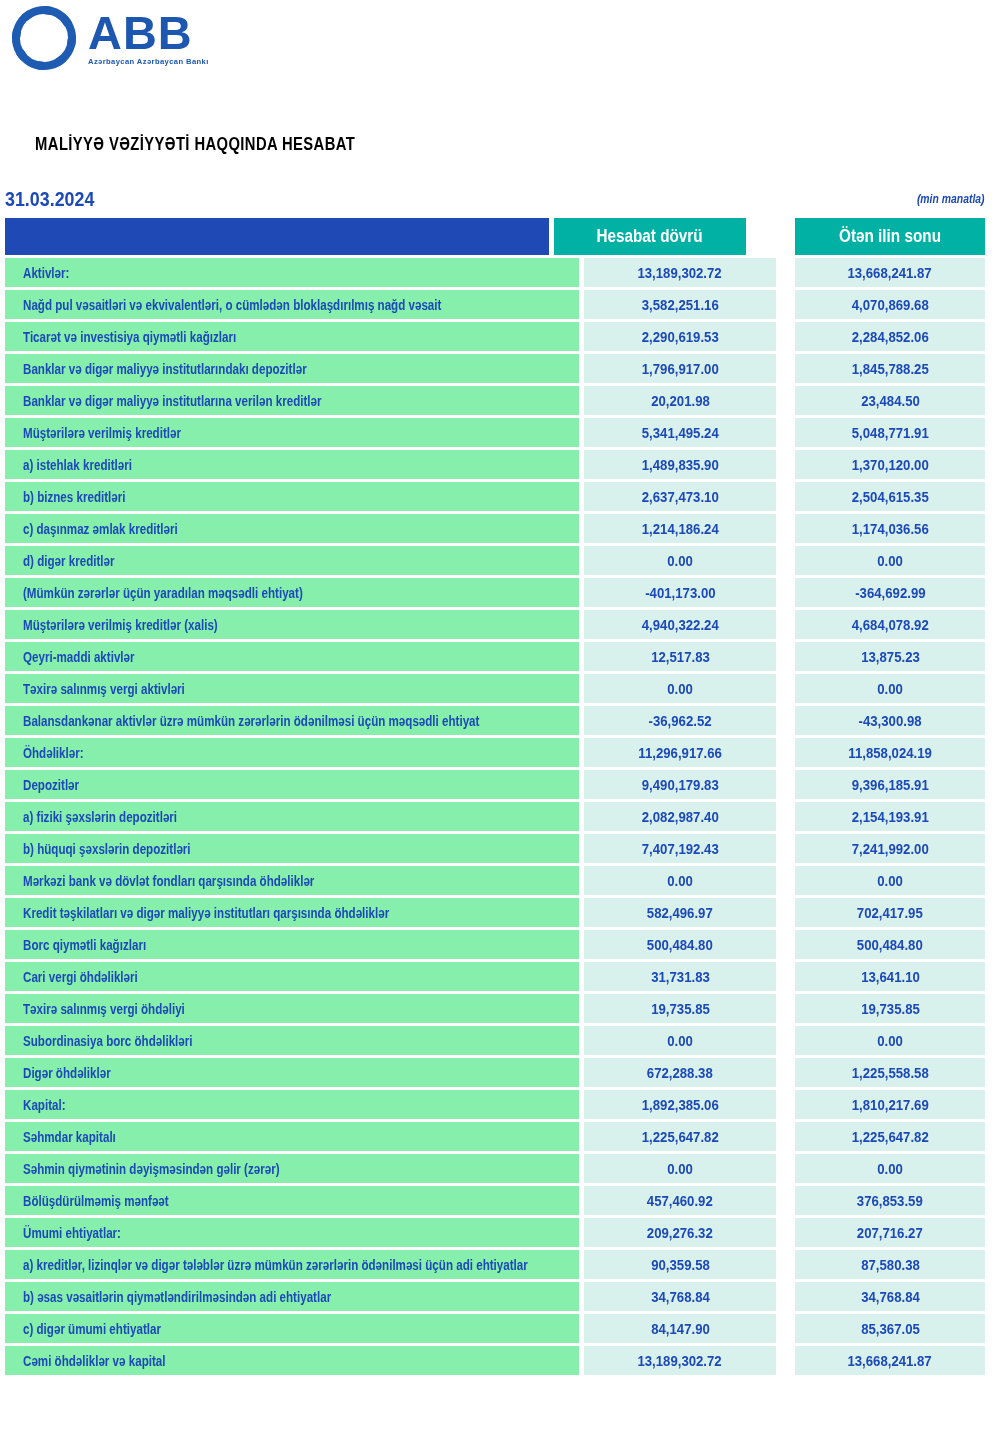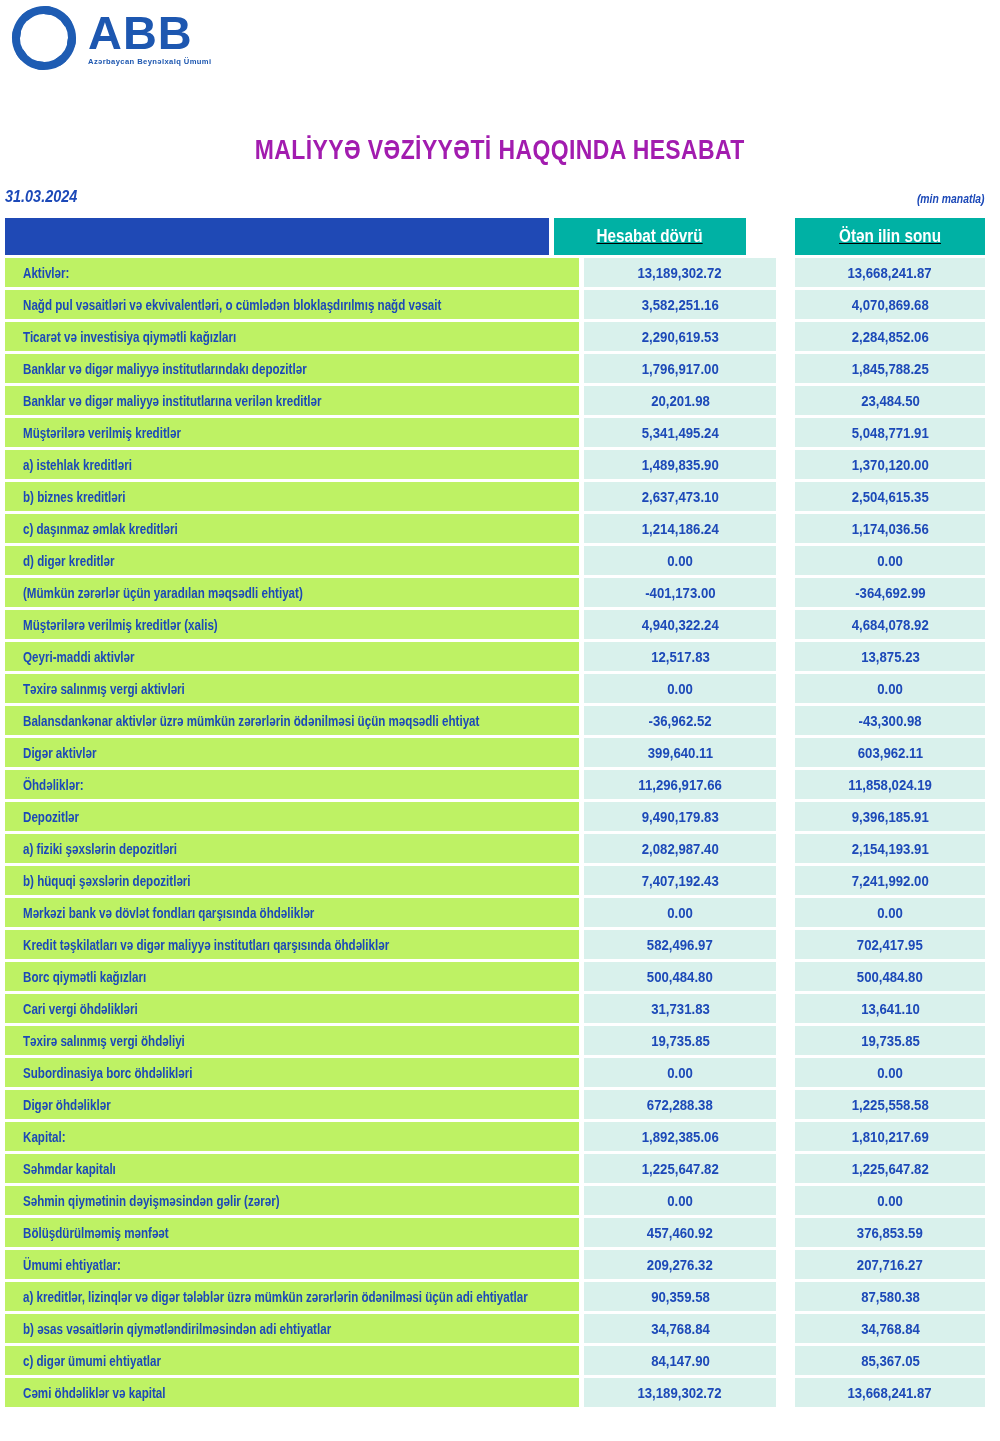--- a/index.html
+++ b/index.html
@@ -8,41 +8,41 @@
     font-family:"Liberation Sans",sans-serif;overflow:hidden;
   }
   
   .logo{position:absolute;left:10px;top:4px;display:flex;align-items:center;gap:10px;}
   .logo-swirl{width:68px;height:68px;}
   .logo-text{display:flex;flex-direction:column;line-height:1;}
   .logo-brand{font-size:46px;font-weight:bold;color:#1d57b0;letter-spacing:1px;transform:scaleX(1.02);transform-origin:0 50%;}
   .logo-sub{font-size:7.6px;font-weight:bold;color:#1d57b0;letter-spacing:.4px;margin-top:2px;}
   
   .title{
-    position:absolute;top:134px;left:0;width:100%;text-align:center;
-    font-size:28px;font-weight:bold;color:#a21caf;letter-spacing:.5px;
+    position:absolute;top:134px;left:0;width:100%;text-align:left;
+    font-size:18px;font-weight:bold;color:#000000;letter-spacing:.5px;
   }
   .title .cond{display:inline-block;transform:scaleX(0.82);transform-origin:50% 50%;white-space:nowrap;}
-  .date{position:absolute;left:5px;top:187px;font-size:17px;font-weight:bold;color:#1c49b8;font-style:italic;}
+  .date{position:absolute;left:5px;top:187px;font-size:21px;font-weight:bold;color:#1c49b8;}
   .date .cond{display:inline-block;transform:scaleX(0.85);transform-origin:0 50%;}
   .unit-note{position:absolute;right:15px;top:191px;font-size:13px;font-weight:bold;font-style:italic;color:#1c49b8;text-align:right;}
   .unit-note .cond{display:inline-block;transform:scaleX(0.8);transform-origin:100% 50%;}
   
-  .thead{position:absolute;top:218px;left:5px;width:980px;height:37px;display:flex;gap:5px;text-decoration:underline;}
+  .thead{position:absolute;top:218px;left:5px;width:980px;height:37px;display:flex;gap:5px;}
   .thead .stub{flex:1;background:#1f49b5;}
   .thead .hcell{
     width:192px;background:#00b1a4;color:#ffffff;display:flex;align-items:center;justify-content:center;
     font-size:18px;font-weight:bold;
   }
   .thead .hcell:last-child{width:190px;margin-left:44px;}
   .hcell .cond{display:inline-block;transform:scaleX(0.85);transform-origin:50% 50%;white-space:nowrap;}
   .rows{position:absolute;top:258px;left:5px;width:980px;}
   .row{display:flex;gap:5px;height:29px;margin-bottom:3px;}
   .cell{display:flex;align-items:center;overflow:hidden;}
-  .cell.label{flex:1;background:#bef264;padding-left:18px;}
+  .cell.label{flex:1;background:#86efac;padding-left:18px;}
   .cell.val{width:192px;background:#d9f1ec;justify-content:center;}
   .cell.val.prev{width:190px;margin-left:14px;}
   .cell .txt{
     font-size:14.5px;font-weight:bold;color:#1c49b8;white-space:nowrap;
     display:inline-block;transform:scaleX(0.8);transform-origin:0 50%;
   }
   .cell.val .txt{font-size:15.5px;transform:scaleX(0.85);transform-origin:50% 50%;}
 </style>
 </head>
 <body>
@@ -57,21 +57,21 @@
         <path d="M 1 -41 A 41 41 0 0 1 36 -20" transform="rotate(90)"></path>
         <path d="M 1 -41 A 41 41 0 0 1 36 -20" transform="rotate(135)"></path>
         <path d="M 1 -41 A 41 41 0 0 1 36 -20" transform="rotate(180)"></path>
         <path d="M 1 -41 A 41 41 0 0 1 36 -20" transform="rotate(225)"></path>
         <path d="M 1 -41 A 41 41 0 0 1 36 -20" transform="rotate(270)"></path>
         <path d="M 1 -41 A 41 41 0 0 1 36 -20" transform="rotate(315)"></path>
       </g>
     </svg>
     <div class="logo-text">
       <span class="logo-brand">ABB</span>
-      <span class="logo-sub">Azərbaycan Beynəlxalq Ümumi</span>
+      <span class="logo-sub">Azərbaycan Azərbaycan Bankı</span>
     </div>
   </div>
 
   <div class="title">
     <span class="cond">MALİYYƏ VƏZİYYƏTİ HAQQINDA HESABAT</span>
   </div>
 
   <div class="date">
     <span class="cond">31.03.2024</span>
   </div>
@@ -250,31 +250,20 @@
         </div>
         <div class="cell val">
           <span class="txt">-36,962.52</span>
         </div>
         <div class="cell val prev">
           <span class="txt">-43,300.98</span>
         </div>
       </div>
       <div class="row">
         <div class="cell label">
-          <span class="txt">Digər aktivlər</span>
-        </div>
-        <div class="cell val">
-          <span class="txt">399,640.11</span>
-        </div>
-        <div class="cell val prev">
-          <span class="txt">603,962.11</span>
-        </div>
-      </div>
-      <div class="row">
-        <div class="cell label">
           <span class="txt">Öhdəliklər:</span>
         </div>
         <div class="cell val">
           <span class="txt">11,296,917.66</span>
         </div>
         <div class="cell val prev">
           <span class="txt">11,858,024.19</span>
         </div>
       </div>
       <div class="row">

